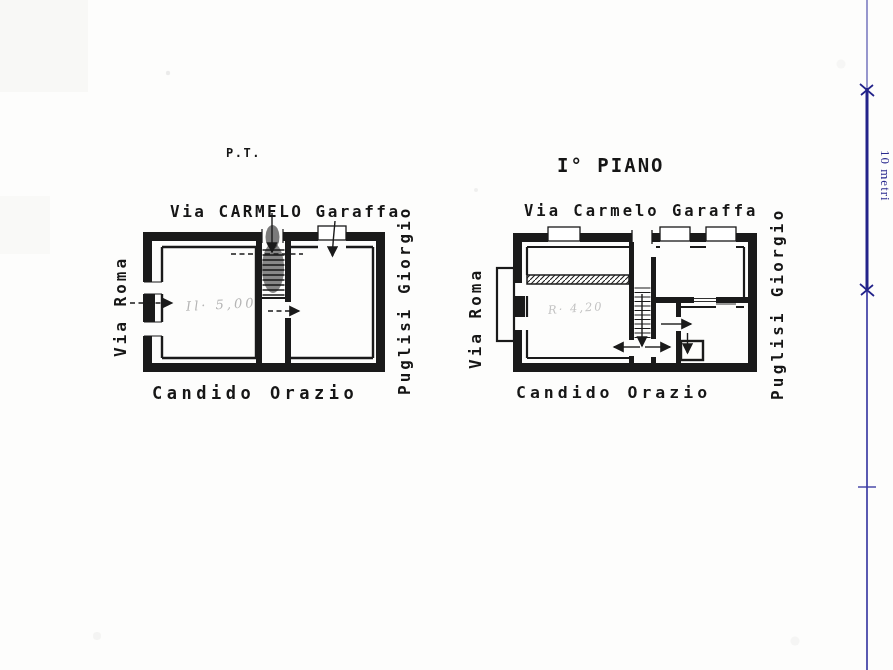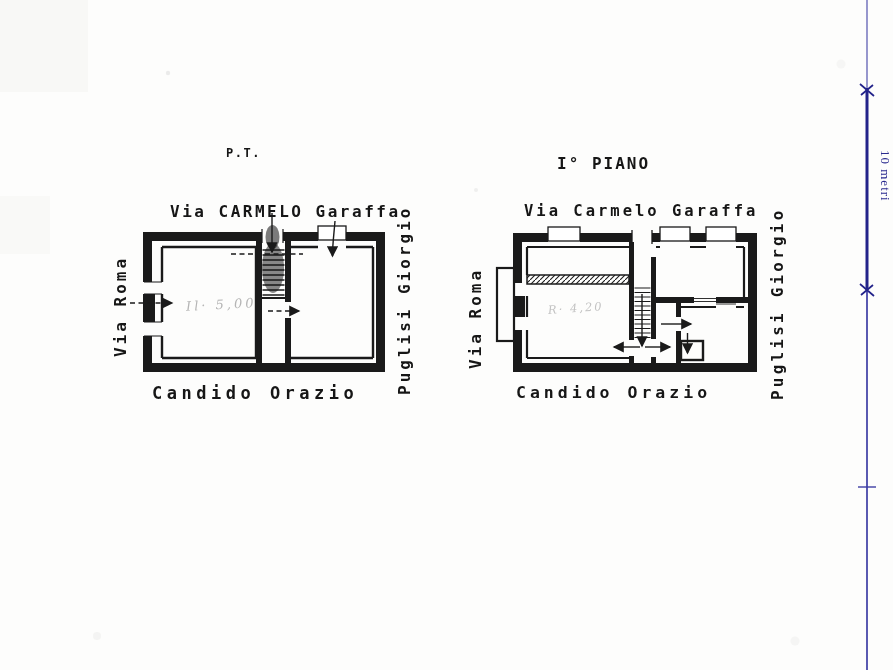--- a/index.html
+++ b/index.html
@@ -158,21 +158,21 @@
 
 <div class="lbl vert" style="left:111px;top:357px;font-size:16px;letter-spacing:3px;">Via Roma</div>
 
 <div class="lbl vert" style="left:395px;top:395px;font-size:16px;letter-spacing:3px;">Puglisi Giorgio</div>
 
 <div class="lbl" style="left:152px;top:383px;font-size:17px;letter-spacing:4.5px;">Candido Orazio</div>
 
 <div class="lbl pencil" style="left:186px;top:297px;font-size:13px;letter-spacing:3px;
             color:#b5b5b5;transform:rotate(-3deg);">Il· 5,00</div>
 
-<div class="lbl" style="left:557px;top:154px;font-size:16px;letter-spacing:2px;">I° PIANO</div>
+<div class="lbl" style="left:557px;top:154px;font-size:19px;letter-spacing:2px;">I° PIANO</div>
 
 <div class="lbl" style="left:524px;top:202px;font-size:15.5px;letter-spacing:3px;">Via Carmelo Garaffa</div>
 
 <div class="lbl vert" style="left:466px;top:369px;font-size:16px;letter-spacing:3px;">Via Roma</div>
 
 <div class="lbl vert" style="left:768px;top:400px;font-size:16px;letter-spacing:3.2px;">Puglisi Giorgio</div>
 
 <div class="lbl" style="left:516px;top:383px;font-size:16.5px;letter-spacing:4px;">Candido Orazio</div>
 
 <div class="lbl pencil" style="left:548px;top:301px;font-size:11.5px;letter-spacing:2px;

